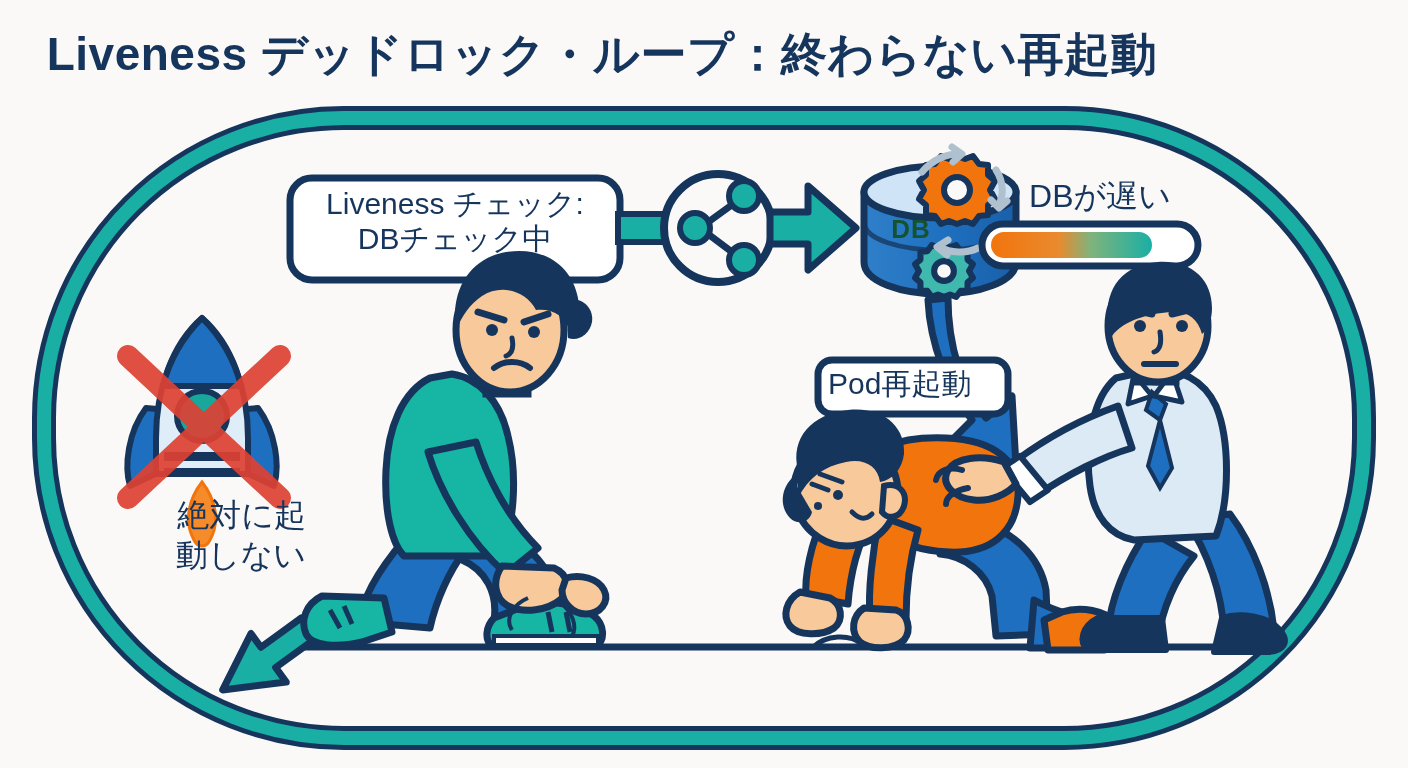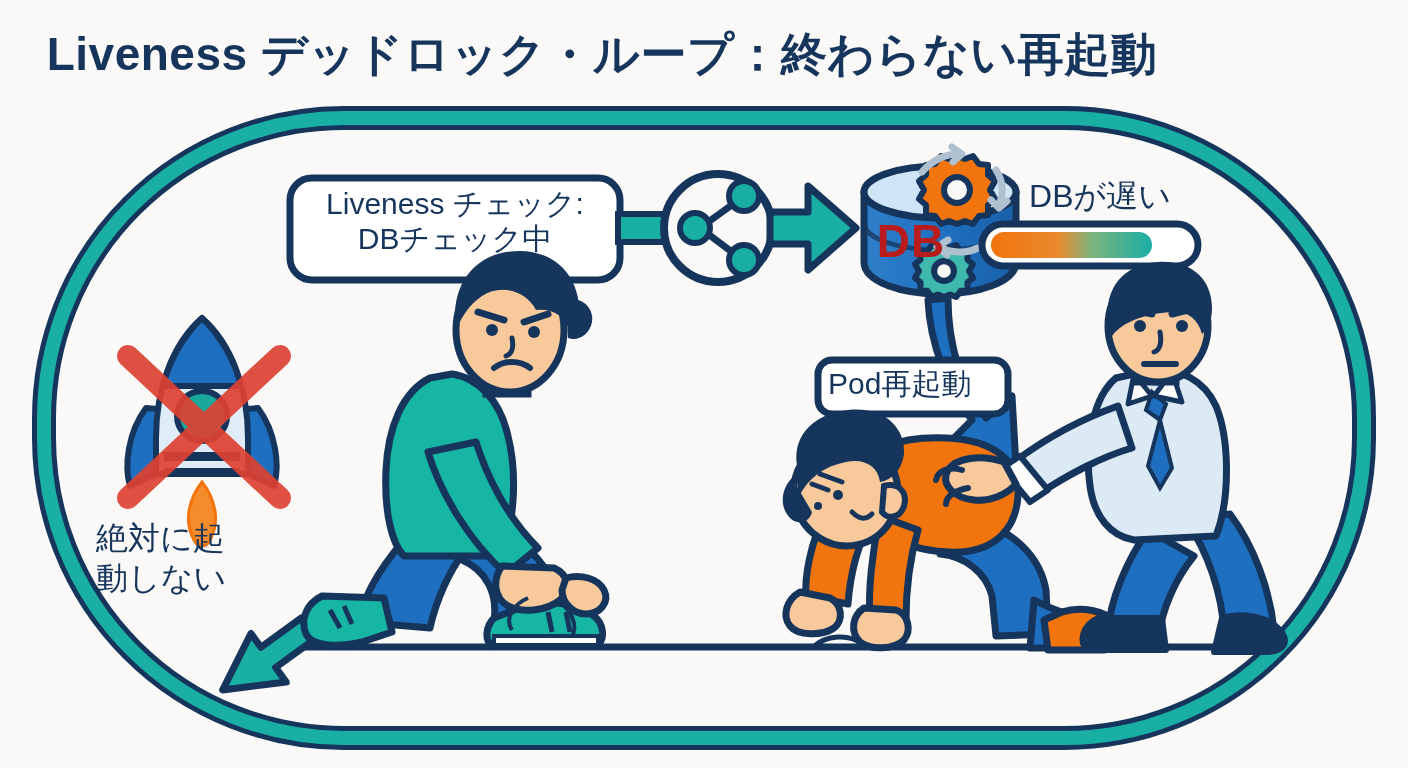--- a/index.html
+++ b/index.html
@@ -29,24 +29,24 @@
     position:absolute;
     color:#16355C;
     font-weight:normal;
     text-align:center;
     line-height:1.18;
     white-space:pre-line;
   }
   #bubble1txt{left:300px;top:186px;width:310px;font-size:30px;}
   #dbslowtxt{left:1010px;top:178px;width:180px;font-size:32px;text-align:center;}
   #podtxt{left:828px;top:366px;width:180px;font-size:30px;text-align:left;}
-  #rockettxt{left:96px;top:518px;width:210px;font-size:32px;line-height:1.25;text-align:left;}
+  #rockettxt{left:96px;top:495px;width:210px;font-size:32px;line-height:1.25;text-align:right;}
   #dblabel{
     position:absolute;left:866px;top:214px;width:90px;
-    font-size:46px;font-weight:bold;color:#b91c1c;text-align:center;
+    font-size:26px;font-weight:bold;color:#14532d;text-align:center;
     letter-spacing:1px;
   }
 </style>
 </head>
 <body>
 
 <div id="stage">
 
   <svg width="1408" height="768" viewBox="0 0 1408 768">
     <defs>

